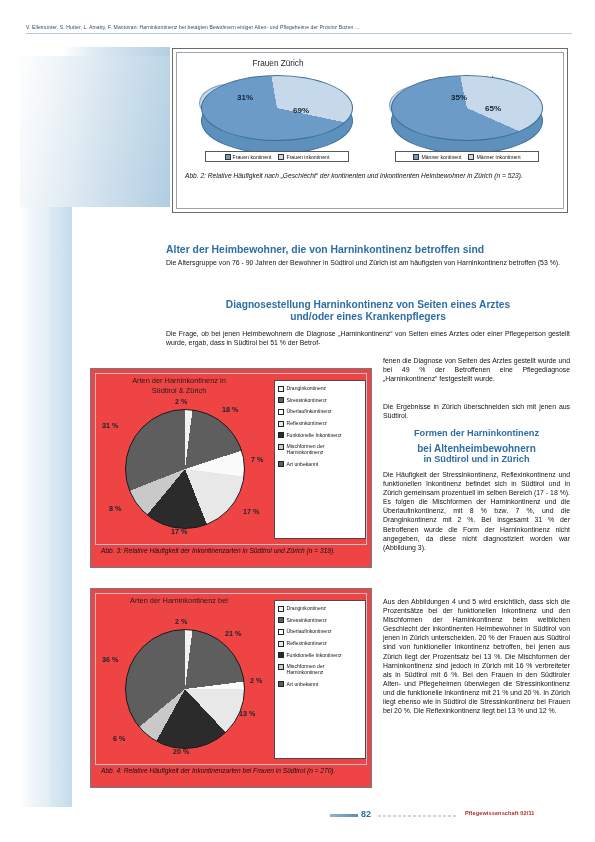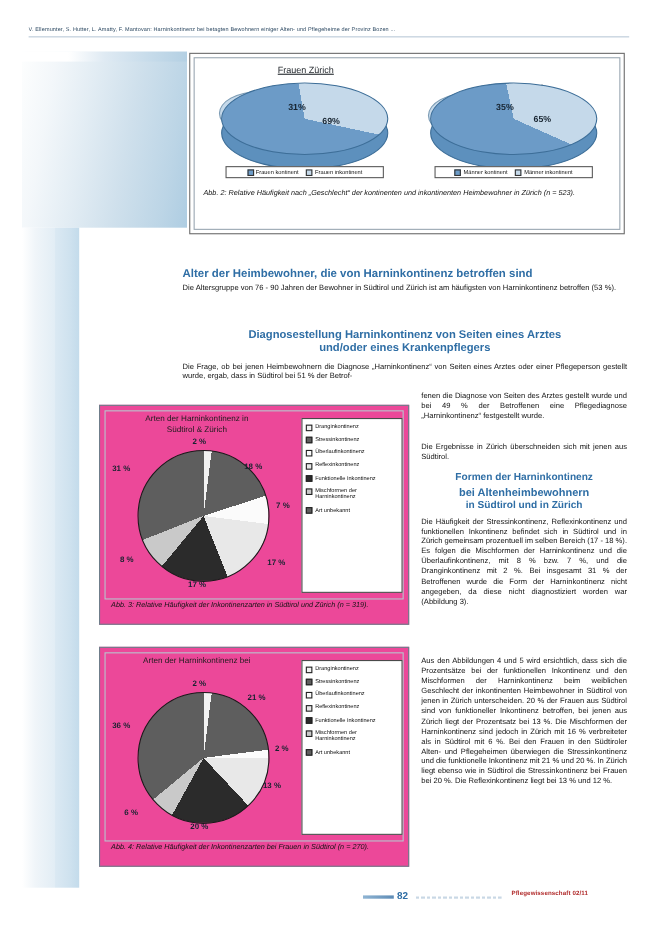--- a/index.html
+++ b/index.html
@@ -84,21 +84,21 @@
   h2.hd{
     position:absolute;margin:0;font-weight:bold;color:#2f6ea5;
     font-family:"Liberation Sans",sans-serif;
   }
   .bodytxt{
     position:absolute;font-size:6.9px;line-height:9.1px;color:#121212;
     text-align:justify;
   }
   
   .figbox{
-    position:absolute;border:1px solid #6f7d8a;background:#ec4899;
+    position:absolute;border:1px solid #6f7d8a;background:#ef4444;
     box-sizing:border-box;
   }
   .figbox .chartarea{
     position:absolute;left:4px;top:4px;right:4px;bottom:22px;
     border:1px solid #b8c4cd;box-sizing:border-box;
   }
   .bw-title{
     position:absolute;width:100%;text-align:center;font-size:7.4px;color:#1c1c1c;
     line-height:10px;
   }
@@ -134,28 +134,28 @@
 <div class="runhead-rule"></div>
 
 <div class="bluepanel"></div>
 <div class="bluepanel-hl"></div>
 <div class="sidebar-strip"></div>
 <div class="sidebar-strip2"></div>
 
 <div class="fig2">
   <div class="inner"></div>
 
-  <div class="pie-title" style="left:20px;top:10px;width:170px;text-decoration:underline;">Frauen Zürich</div>
+  <div class="pie-title" style="left:20px;top:10px;width:170px;">Frauen Zürich</div>
 
   <div class="pie3d" style="left:28px;top:26px;width:152px;height:66px;">
     <div class="side" style="background:#5d90bd;"></div>
     <div class="side" style="left:-2px;top:8px;width:72px;height:40px;background:#c5d9ea;border-color:#7d9cb5;"></div>
     <div class="top" style="background:conic-gradient(from -10deg,#c5d9ea 0deg 112deg,#6c9bc7 112deg 360deg);"></div>
   </div>
-  <div class="pct" style="left:64px;top:44px;margin-left:25px;">31%</div>
+  <div class="pct" style="left:64px;top:44px;">31%</div>
   <div class="pct" style="left:120px;top:57px;">69%</div>
 
   <div class="legendbox" style="left:32px;top:102px;width:144px;height:11px;">
     <span class="li">
       <span class="swatch" style="background:#6c9bc7;"></span>
       <span>Frauen kontinent</span>
     </span>
     <span class="li">
       <span class="swatch" style="background:#c5d9ea;"></span>
       <span>Frauen inkontinent</span>
@@ -214,21 +214,21 @@
        background:conic-gradient(
          #f2f2f2 0deg 7.2deg,
          #5e5e5e 7.2deg 72deg,
          #fbfbfb 72deg 97.2deg,
          #e8e8e8 97.2deg 158.4deg,
          #2b2b2b 158.4deg 219.6deg,
          #c9c9c9 219.6deg 248.4deg,
          #5e5e5e 248.4deg 360deg);"></div>
 
   <div class="pct" style="left:84px;top:28px;font-size:7.2px;">2 %</div>
-  <div class="pct" style="left:131px;top:36px;font-size:7.2px;margin-top:14px;">18 %</div>
+  <div class="pct" style="left:131px;top:36px;font-size:7.2px;">18 %</div>
   <div class="pct" style="left:160px;top:86px;font-size:7.2px;">7 %</div>
   <div class="pct" style="left:152px;top:138px;font-size:7.2px;">17 %</div>
   <div class="pct" style="left:80px;top:158px;font-size:7.2px;">17 %</div>
   <div class="pct" style="left:18px;top:135px;font-size:7.2px;">8 %</div>
   <div class="pct" style="left:11px;top:52px;font-size:7.2px;">31 %</div>
 
   <div class="bwlegend" style="left:183px;top:11px;width:92px;height:159px;">
     <div class="row">
       <span class="bwsw" style="background:#f2f2f2;"></span>
       <span>Dranginkontinenz</span>

